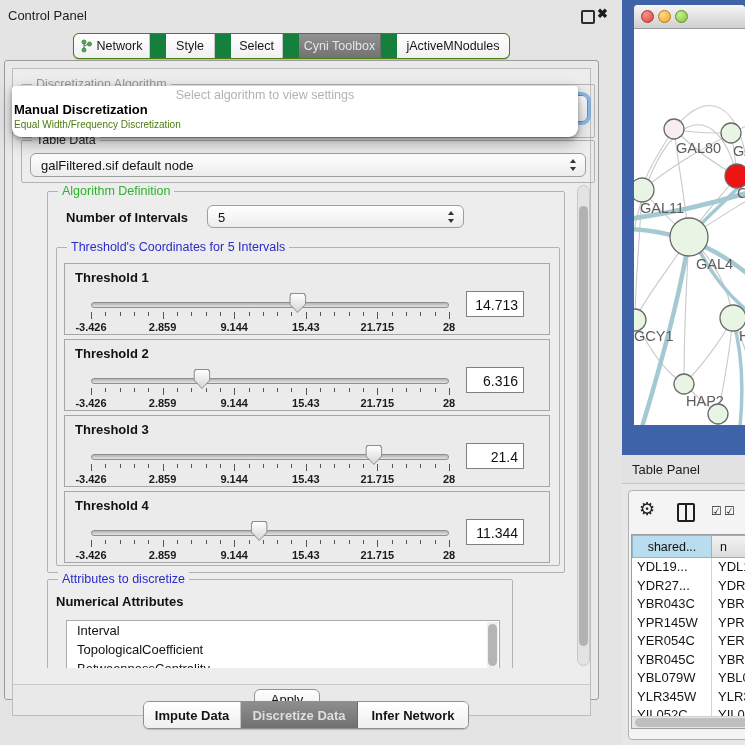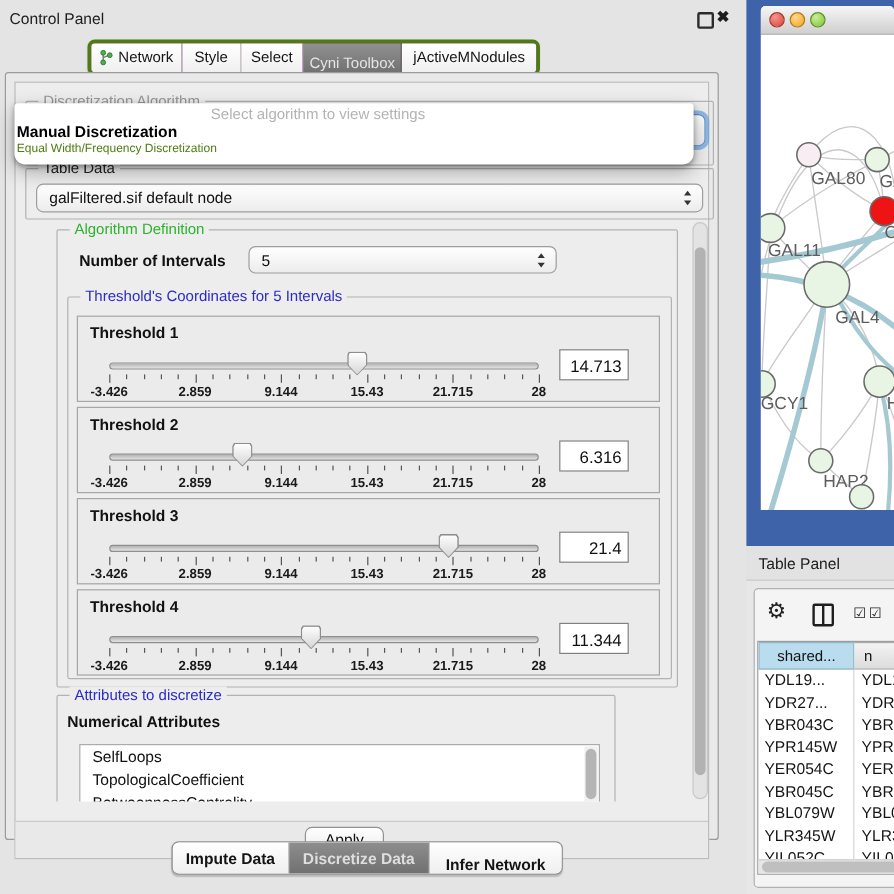--- a/index.html
+++ b/index.html
@@ -6,24 +6,24 @@
   body{font-family:"Liberation Sans",sans-serif;background:#e4e4e4;}
   .screen{position:relative;width:745px;height:745px;background:#e4e4e4;overflow:hidden;}
   .abs{position:absolute;}
 
   
   .cp-title{left:8px;top:8px;font-size:13px;color:#1d1d1d;}
   .win-float{left:581px;top:10px;width:10px;height:10px;border:2px solid #2b2b2b;border-radius:2px;}
   .win-close{left:597px;top:6px;font-size:13px;font-weight:bold;color:#1c1c1c;}
 
   
-  .top-tabs{left:73px;top:33px;height:24px;display:flex;border:3px solid #4d7c0f;border-radius:6px;background:#701a75;overflow:hidden;box-shadow:0 1px 1px rgba(0,0,0,.18);}
+  .top-tabs{left:73px;top:33px;height:24px;display:flex;border:1px solid #4d7c0f;border-radius:6px;background:#15803d;overflow:hidden;box-shadow:0 1px 1px rgba(0,0,0,.18);gap:16px;}
   .seg{display:flex;align-items:center;justify-content:center;gap:5px;font-size:12.5px;color:#161616;background:linear-gradient(#ffffff,#f0f0f0);border-right:1px solid #c7c7c7;box-sizing:border-box;}
   .seg:last-child{border-right:none;}
-  .seg.active{background:linear-gradient(#919191,#727272);color:#e4e4e4;border-color:#6d6d6d;align-items:flex-end;}
+  .seg.active{background:linear-gradient(#919191,#727272);color:#e4e4e4;border-color:#6d6d6d;}
   .net-ico{width:11px;height:14px;flex:0 0 auto;}
 
   
   .outer-panel{left:4px;top:60px;width:595px;height:640px;border:1px solid #9b9b9b;border-radius:3px;background:#e9e9e9;box-sizing:border-box;}
   .inner-panel{position:absolute;left:7px;top:7px;width:579px;height:648px;border:1px solid #bdbdbd;background:#ededed;box-sizing:border-box;}
 
   .fieldset{position:absolute;border:1px solid #b2b2b2;border-radius:2px;}
   .legend{position:absolute;top:-8px;left:10px;background:#ededed;padding:0 4px;font-size:12.5px;white-space:nowrap;}
   .legend.gray{color:#969696;}
   .legend.green{color:#2cb32c;}
@@ -64,21 +64,21 @@
   .list-sb{position:absolute;right:1px;top:1px;width:11px;height:76px;background:#f0f0f0;}
   .list-sb .thumb-v{position:absolute;left:1px;right:1px;top:2px;height:42px;background:#b5b5b5;border-radius:5px;}
 
   
   .apply-row{position:absolute;left:0;right:0;bottom:0;height:30px;border-top:1px solid #c9c9c9;background:#e9e9e9;}
   .apply-btn{position:absolute;left:241px;top:4px;width:66px;height:22px;border:1px solid #929292;border-radius:6px;background:linear-gradient(#ffffff,#ebebeb);font-size:13px;color:#111;text-align:center;line-height:20px;box-sizing:border-box;}
 
   
   .bottom-tabs{left:143px;top:701px;height:26px;display:flex;border:1px solid #8f8f8f;border-radius:6px;background:#fff;overflow:hidden;box-shadow:0 1px 1px rgba(0,0,0,.18);}
   .bseg{display:flex;align-items:center;justify-content:center;font-size:13px;font-weight:bold;color:#141414;background:linear-gradient(#ffffff,#efefef);border-right:1px solid #c3c3c3;box-sizing:border-box;}
-  .bseg:last-child{border-right:none;align-items:flex-end;}
+  .bseg:last-child{border-right:none;}
   .bseg.active{background:linear-gradient(#8e8e8e,#707070);color:#dedede;border-color:#6a6a6a;}
 
   
   .popup{left:12px;top:86px;width:566px;height:51px;background:#fff;border-radius:3px 3px 9px 9px;box-shadow:0 2px 4px rgba(0,0,0,.3),0 6px 16px rgba(0,0,0,.3);z-index:60;}
   .popup .hint{position:absolute;left:0;right:60px;top:2px;text-align:center;font-size:12.5px;color:#b3b3b3;}
   .popup .item1{position:absolute;left:2px;top:16px;font-size:13px;font-weight:bold;color:#000;}
   .popup .item2{position:absolute;left:2px;top:33px;font-size:10px;color:#4d7c0f;}
 
   
   .net-frame{left:622px;top:0;width:123px;height:455px;background:#3e63a9;}
@@ -354,21 +354,21 @@
               <div class="value-box">11.344</div>
             </div>
           </div>
         </div>
 
         <div class="fieldset" style="left:30px;top:396px;width:464px;height:120px">
           <span class="legend blue">Attributes to discretize</span>
           <span class="abs bold-label" style="left:8px;top:14px">Numerical Attributes</span>
           <div class="attr-list">
             <div id="attr-items">
-                <div class="attr-item">SelfLoops</div>
+                <div class="attr-item">Interval</div>
                 <div class="attr-item">TopologicalCoefficient</div>
                 <div class="attr-item">BetweennessCentrality</div>
               </div>
             <div class="list-sb">
                 <div class="thumb-v"></div>
               </div>
           </div>
         </div>
 
         <div class="vsb" style="right:0">

